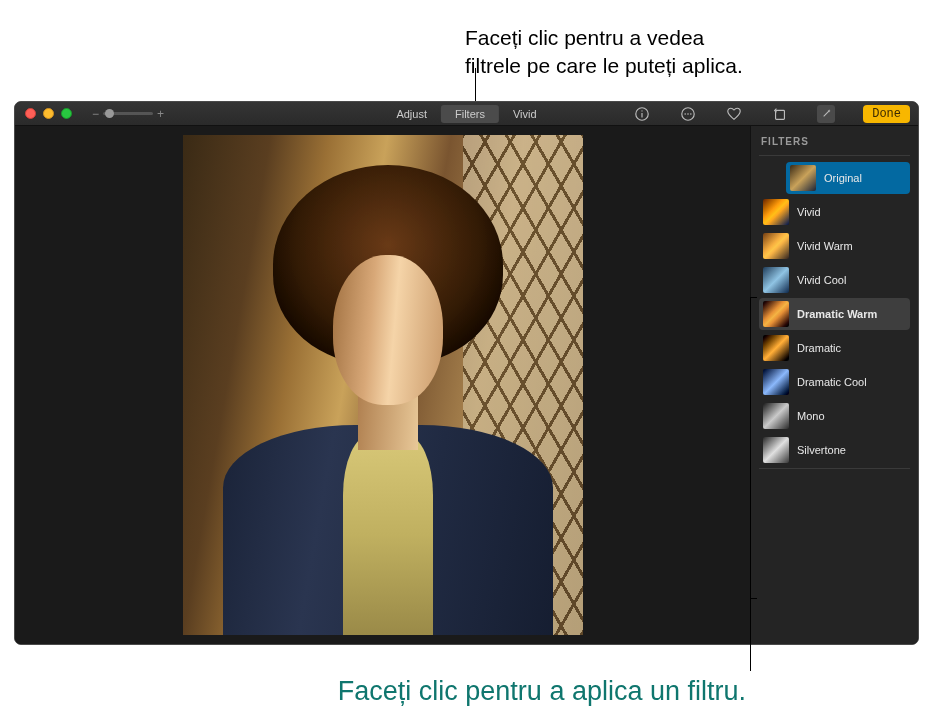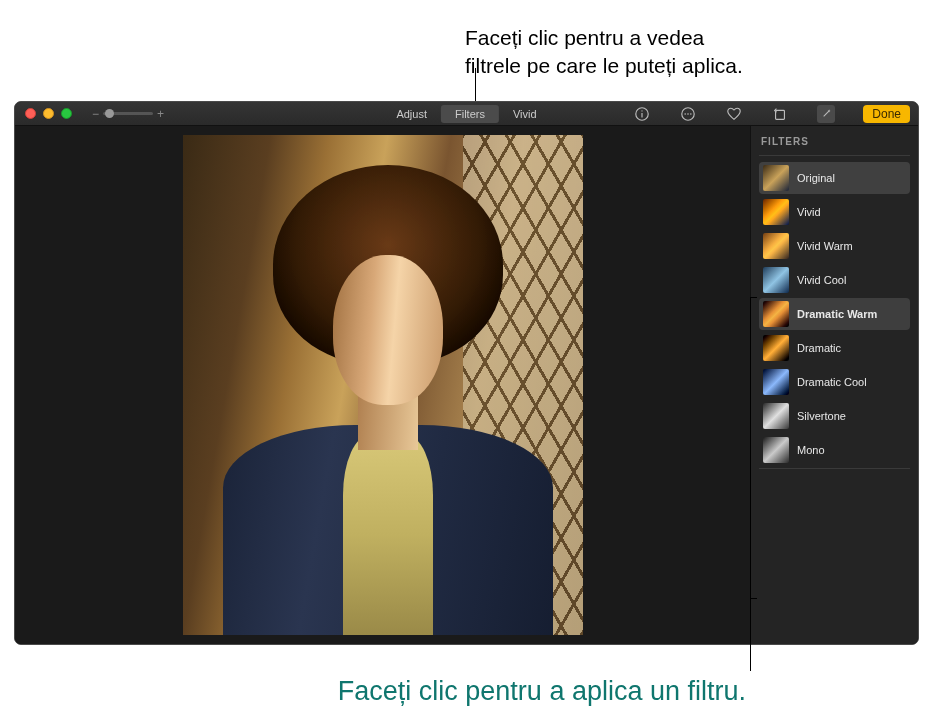--- a/index.html
+++ b/index.html
@@ -91,20 +91,21 @@
     border-radius:3px;
     cursor:pointer;
   }
   .seg-btn.active { background:#4b4b4b; }
   .right-tools {
     margin-left:auto;
     display:flex;
     align-items:flex-end;
     gap:28px;
     margin-right:8px;
+    font-family:Liberation Mono, monospace;
   }
   .tool-icon { width:18px;height:18px; display:flex; align-items:center; justify-content:center; color:#bbb; cursor:pointer; }
   .tool-icon svg { stroke:#bbb; fill:none; stroke-width:1.3; }
   .wand { background:#4a4a4a;border-radius:3px;padding:1px 2px; }
   .done-btn {
     background:#f8b700;
     color:#3a2a00;
     font-size:12px;
     font-weight:500;
     padding:2px 9px;
@@ -195,21 +196,21 @@
   .sb-divider { height:1px;background:#3a3a3a;margin:2px 0 6px 0; }
   .filter-row {
     display:flex;
     align-items:center;
     gap:8px;
     padding:3px 4px;
     border-radius:4px;
     cursor:pointer;
     margin-bottom:2px;
   }
-  .filter-row.selected1 { background:#404040; }
+  .filter-row.selected1 { background:#0369a1;margin-left:27px; }
   .filter-row.selected2 { background:#3e3e3e; }
   .filter-row.selected2 .fl-label { font-weight:600; }
   .thumb {
     width:26px;height:26px;
     border-radius:2px;
     flex-shrink:0;
   }
   .t-orig { background:linear-gradient(135deg,#3a2a15,#c9a25a,#1a2338); }
   .t-vivid { background:linear-gradient(135deg,#5a3618,#f0b860,#182545); filter:saturate(1.6) contrast(1.2); }
   .t-vwarm { background:linear-gradient(135deg,#6a3a15,#ffbe55,#2a2020); filter:saturate(1.5) sepia(0.3); }
@@ -352,26 +353,26 @@
       </div>
       <div class="filter-row">
         <div class="thumb t-dram"></div>
         <span class="fl-label">Dramatic</span>
       </div>
       <div class="filter-row">
         <div class="thumb t-dcool"></div>
         <span class="fl-label">Dramatic Cool</span>
       </div>
       <div class="filter-row">
+        <div class="thumb t-mono"></div>
+        <span class="fl-label">Mono</span>
+      </div>
+      <div class="filter-row">
         <div class="thumb t-silv"></div>
         <span class="fl-label">Silvertone</span>
-      </div>
-      <div class="filter-row">
-        <div class="thumb t-mono"></div>
-        <span class="fl-label">Mono</span>
       </div>
       <div class="sb-divider"></div>
     </div>
   </div>
 </div>
 
 <div class="bracket"></div>
 <div class="bracket-down"></div>
 <div class="callout-bottom">
   <span>Faceți clic pentru a aplica un filtru.</span>

